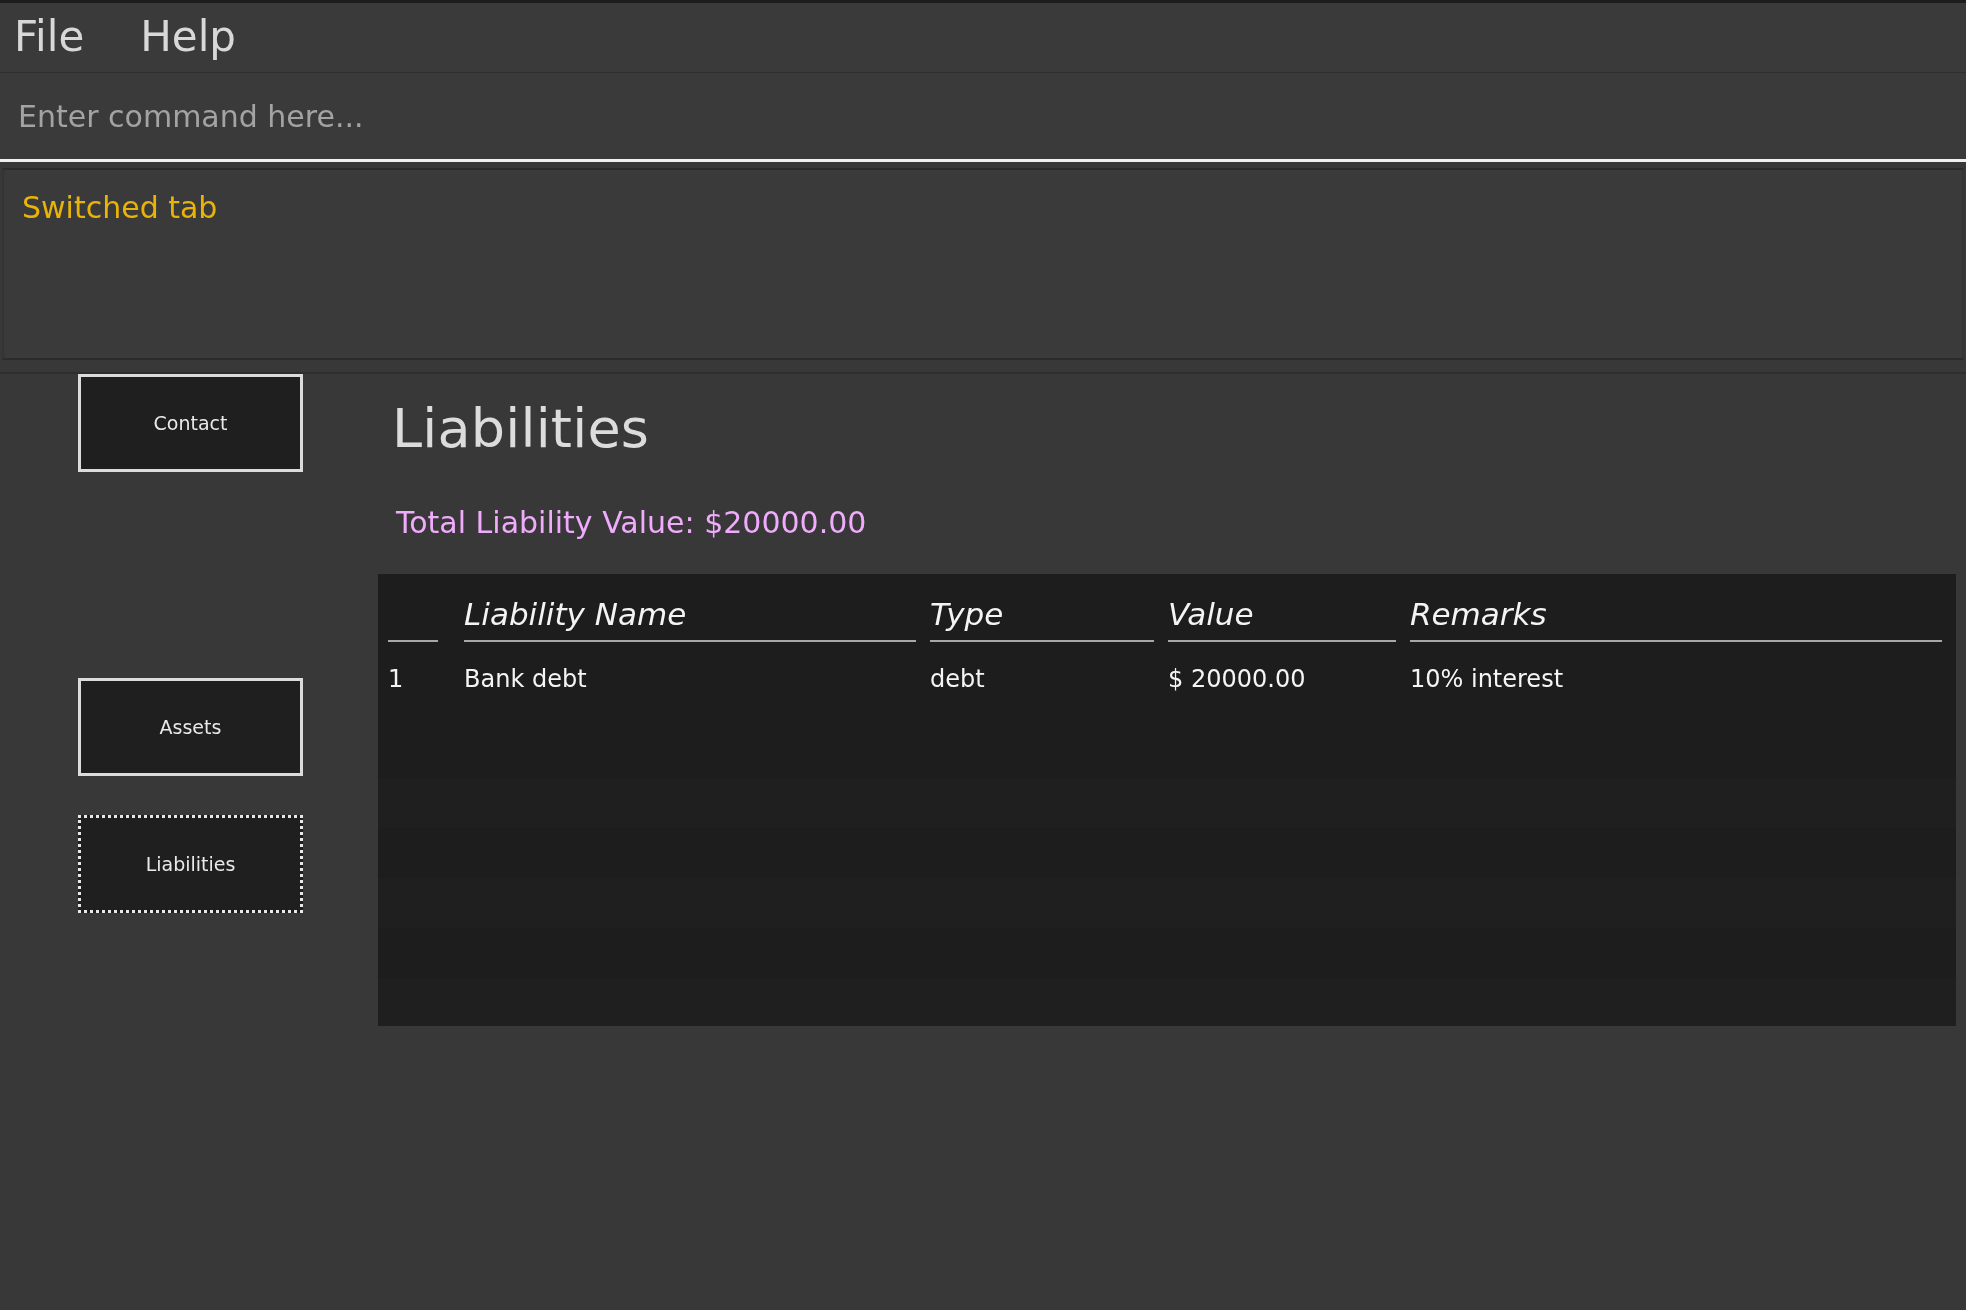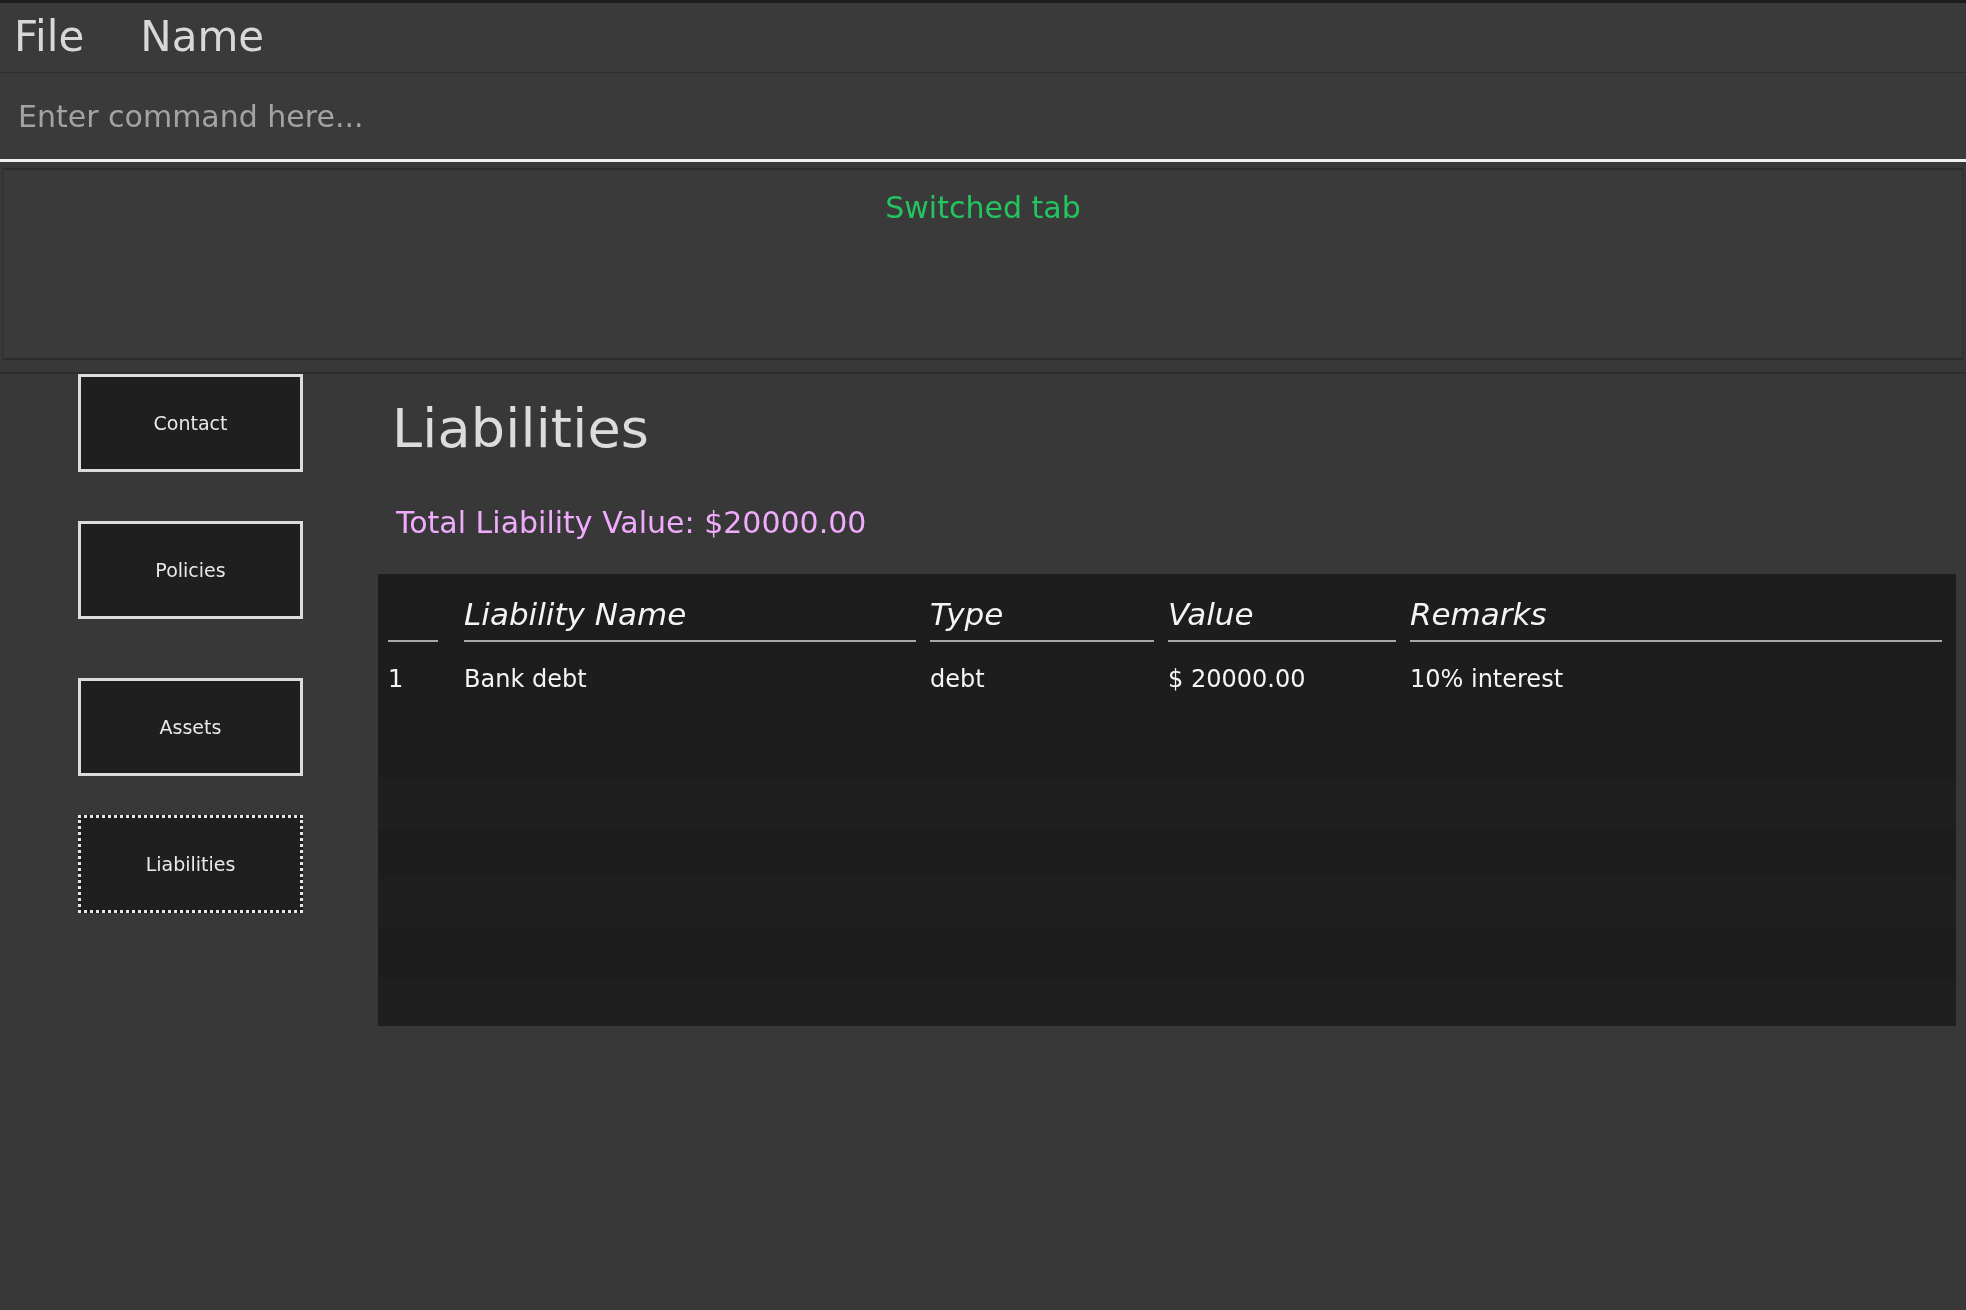--- a/index.html
+++ b/index.html
@@ -92,24 +92,23 @@
     border-top: 2px solid #2b2b2b;
     border-bottom: 2px solid #2b2b2b;
     border-left: 2px solid #343434;
     border-right: 2px solid #343434;
     box-sizing: border-box;
     padding: 20px 18px;
     overflow: hidden;
   }
   .result-text {
     font-size: 30px;
-    color: #22c55e;
+    color: #eab308;
     line-height: 1.2;
     white-space: pre-wrap;
-    text-align: center;
   }
 
   
   .content {
     flex: 1;
     display: flex;
     background: #383838;
     border-top: 2px solid #2e2e2e;
     position: relative;
     box-sizing: border-box;
@@ -229,38 +228,37 @@
     pointer-events: none;
   }
 </style>
 </head>
 <body>
 
 <div id="app">
 
   <div class="menubar">
     <div class="menu-item">File</div>
-    <div class="menu-item">Name</div>
+    <div class="menu-item">Help</div>
   </div>
 
   <div class="command-wrap">
     <input class="command-input" type="text" placeholder="Enter command here..." style="">
   </div>
 
   <div class="result-outer">
     <div class="result-box">
       <div class="result-text">Switched tab</div>
     </div>
   </div>
 
   <div class="content">
 
     <div class="sidebar">
       <button class="side-btn" style="top:0px;">Contact</button>
-      <button class="side-btn" style="top:147px;">Policies</button>
       <button class="side-btn" style="top:304px;">Assets</button>
       <button class="side-btn focused" style="top:441px;">Liabilities</button>
     </div>
 
     <div class="main">
 
       <div class="page-title">Liabilities</div>
       <div class="total-line">Total Liability Value: $20000.00</div>
 
       <div class="table-panel">

